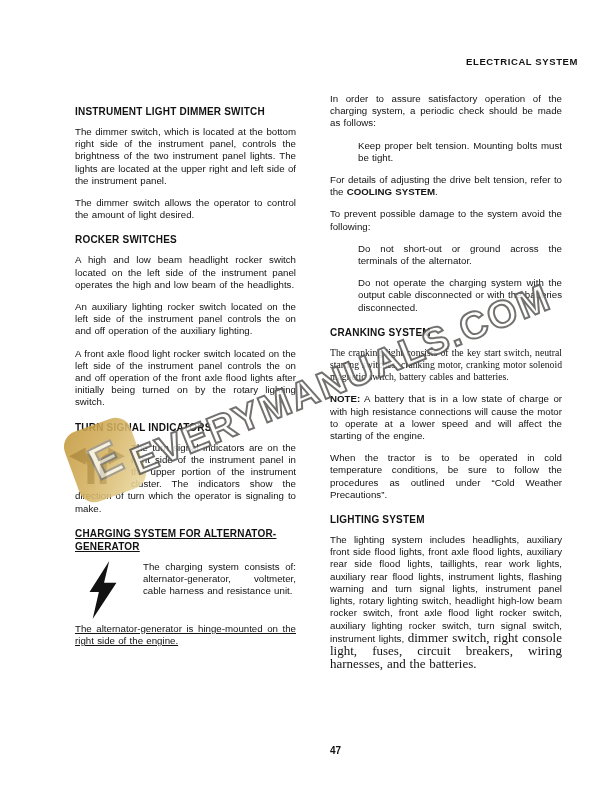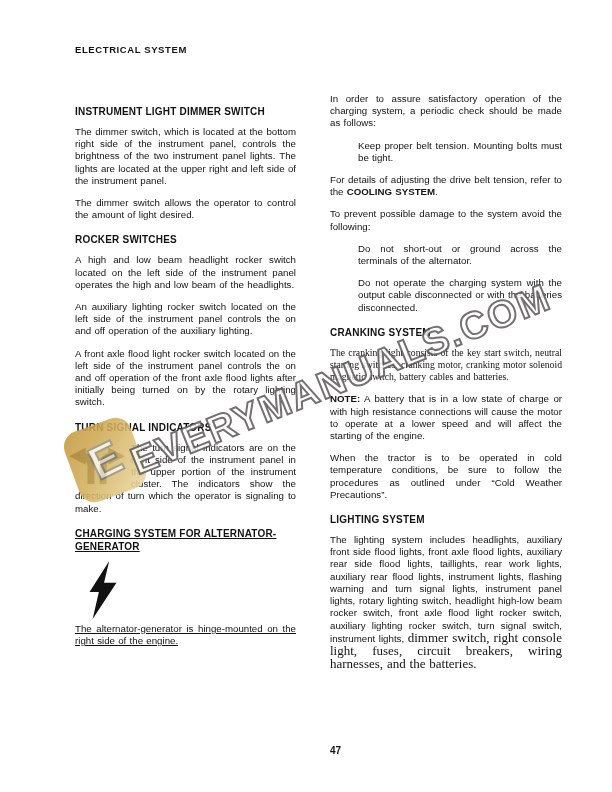--- a/index.html
+++ b/index.html
@@ -1,21 +1,21 @@
 <!DOCTYPE html>
 <html><head>
 <meta charset="utf-8">
 <style>
   html,body { margin:0; padding:0; background:#ffffff; }
   .page {
     position:relative; width:612px; height:792px; background:#ffffff;
     font-family:"Liberation Sans", sans-serif; color:#121212; overflow:hidden;
   }
   .running-head {
-    position:absolute; top:44px; left:75px; width:503px; text-align:left;
+    position:absolute; top:56px; left:75px; width:503px; text-align:right;
     font-size:9.5px; font-weight:bold; letter-spacing:0.6px;
   }
   .columns { position:absolute; top:93px; left:75px; width:503px; display:flex; }
   .col-left  { width:237px; margin-right:18px; }
   .col-right { width:248px; }
   .sec {
     font-size:10px; line-height:13px; font-weight:bold; letter-spacing:0.2px;
     margin:12px 0 8px 0;
   }
   .sec.first { margin-top:12px; }
@@ -87,21 +87,21 @@
           </svg>
         </span><span>The turn signal indicators are on the right side of the instrument panel in the upper portion of the instrument cluster. The indicators show the direction of turn which the operator is signaling to make.</span>
       </p>
 
       <div class="sec clr">CHARGING SYSTEM FOR ALTERNATOR-GENERATOR</div>
       <p class="body">
         <span class="float-bolt">
           <svg width="32" height="58" viewBox="0 0 30 56" xmlns="http://www.w3.org/2000/svg">
             <polygon points="21,0 2,30 11,30 5,56 28,21 16,21" fill="#121212"></polygon>
           </svg>
-        </span>
+        </span><span>The charging system consists of: alternator-generator, voltmeter, cable harness and resistance unit.</span>
       </p>
       <p class="body clr gap-top">The alternator-generator is hinge-mounted on the right side of the engine.</p>
     </div>
 
     <div class="col-right">
       <p class="body">In order to assure satisfactory operation of the charging system, a periodic check should be made as follows:</p>
       <p class="body ind">Keep proper belt tension. Mounting bolts must be tight.</p>
       <p class="body"><span>For details of adjusting the drive belt tension, refer to the </span><span class="b">COOLING SYSTEM</span><span>.</span></p>
       <p class="body">To prevent possible damage to the system avoid the following:</p>
       <p class="body ind">Do not short-out or ground across the terminals of the alternator.</p>

